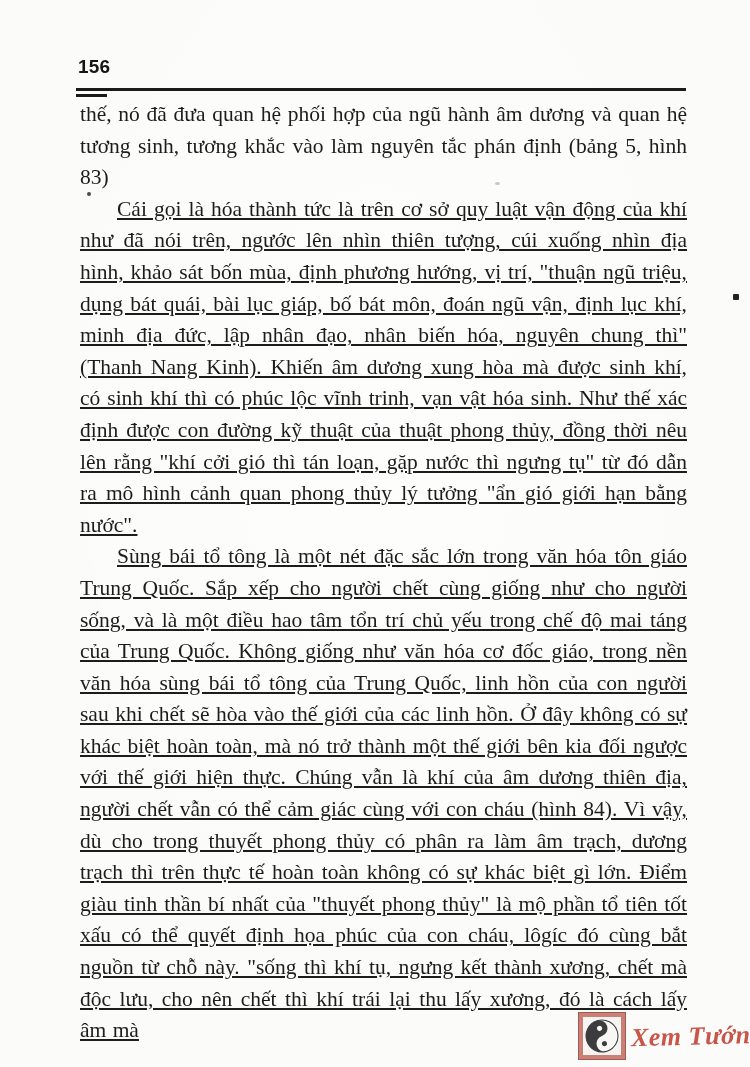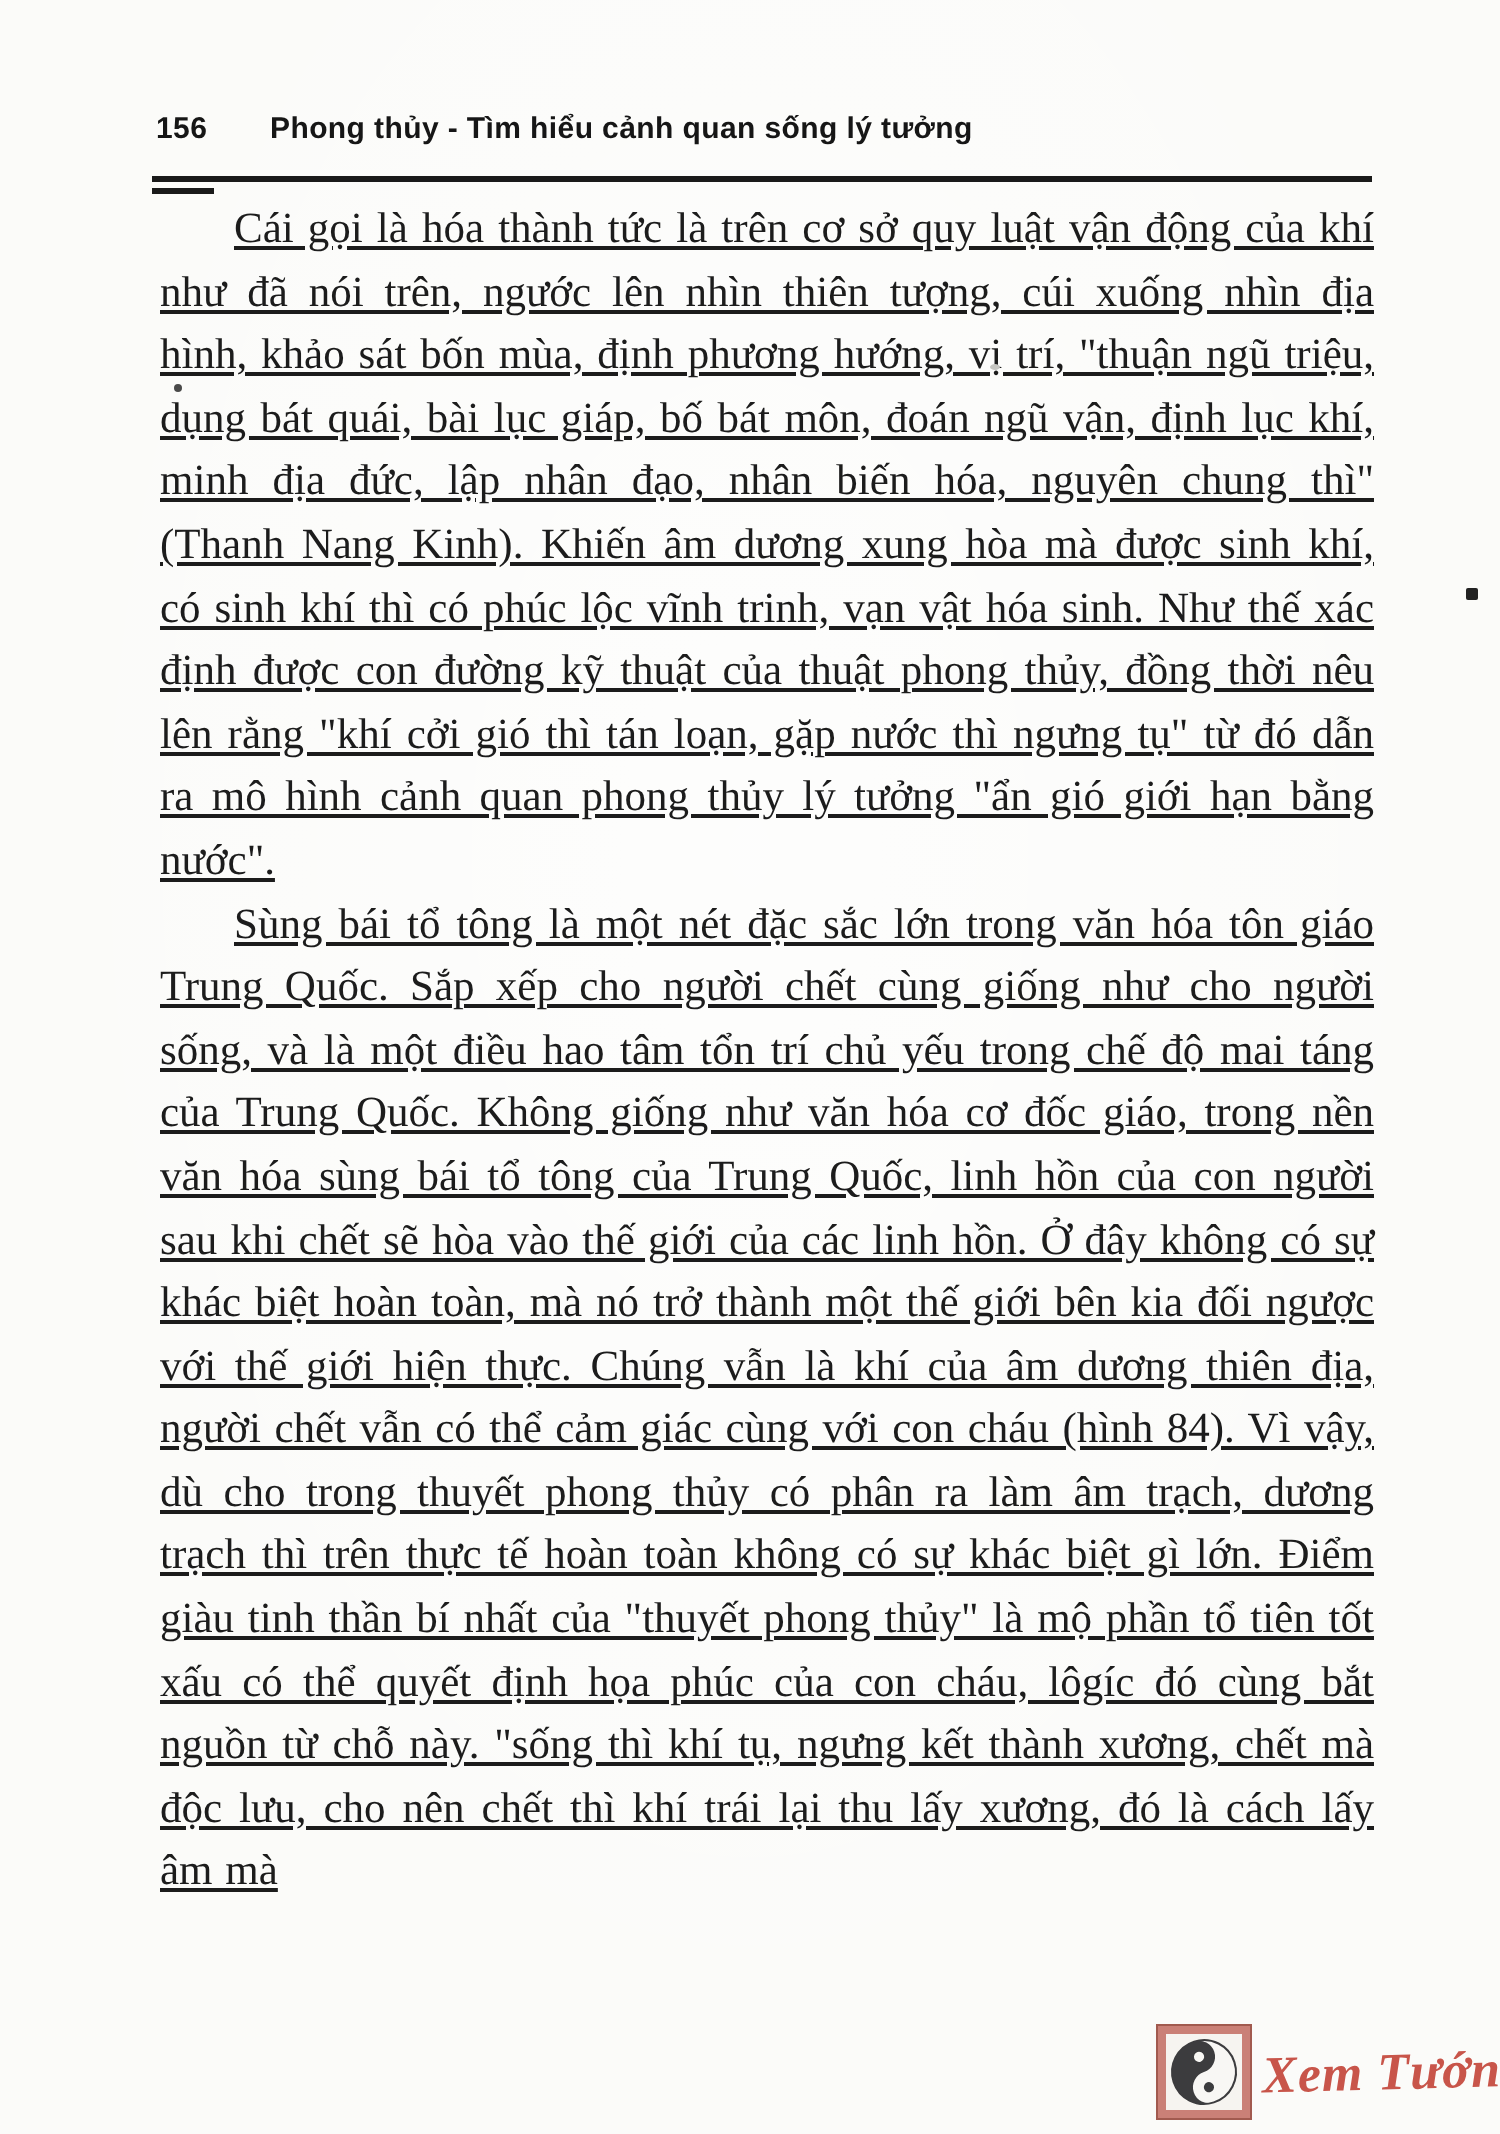--- a/index.html
+++ b/index.html
@@ -16,21 +16,21 @@
       radial-gradient(ellipse at 50% 40%, rgba(255,255,255,0.6), rgba(0,0,0,0) 70%),
       #fbfbf9;
   }
   
   .header {
     position: absolute;
     left: 78px; top: 56px; width: 610px;
     display: flex; align-items: baseline;
     font-family: "Liberation Sans", sans-serif;
     font-weight: bold;
-    font-size: 15px;
+    font-size: 19px;
     letter-spacing: 0.2px;
     color: #161616;
     white-space: nowrap;
   }
   .page-number { width: 57px; flex: 0 0 auto; }
   .header-rule {
     position: absolute;
     left: 76px; top: 88px;
     width: 610px; height: 3px;
     background: #1a1a1a;
@@ -90,26 +90,26 @@
   .artifact-2 { left: 733px; top: 294px; width: 6px; height: 6px; background: #222; border-radius: 1px; }
   .artifact-3 { left: 495px; top: 182px; width: 5px; height: 3px; background: #c6c6c2; }
 </style>
 </head>
 <body>
 
 <div class="page">
 
   <div class="header">
     <span class="page-number">156</span>
-    <span class="header-title">Phong thủy - Tìm hiểu cảnh quan sống lý tưởng</span>
   </div>
   <div class="header-rule"></div>
   <div class="number-underline"></div>
 
   <div class="text-block">
+    <p>thế, nó đã đưa quan hệ phối hợp của ngũ hành âm dương và quan hệ tương sinh, tương khắc vào làm nguyên tắc phán định (bảng 5, hình 83)</p>
     <p class="indent">Cái gọi là hóa thành tức là trên cơ sở quy luật vận động của khí như đã nói trên, ngước lên nhìn thiên tượng, cúi xuống nhìn địa hình, khảo sát bốn mùa, định phương hướng, vị trí, "thuận ngũ triệu, dụng bát quái, bài lục giáp, bố bát môn, đoán ngũ vận, định lục khí, minh địa đức, lập nhân đạo, nhân biến hóa, nguyên chung thì" (Thanh Nang Kinh). Khiến âm dương xung hòa mà được sinh khí, có sinh khí thì có phúc lộc vĩnh trinh, vạn vật hóa sinh. Như thế xác định được con đường kỹ thuật của thuật phong thủy, đồng thời nêu lên rằng "khí cởi gió thì tán loạn, gặp nước thì ngưng tụ" từ đó dẫn ra mô hình cảnh quan phong thủy lý tưởng "ẩn gió giới hạn bằng nước".</p>
     <p class="indent">Sùng bái tổ tông là một nét đặc sắc lớn trong văn hóa tôn giáo Trung Quốc. Sắp xếp cho người chết cùng giống như cho người sống, và là một điều hao tâm tổn trí chủ yếu trong chế độ mai táng của Trung Quốc. Không giống như văn hóa cơ đốc giáo, trong nền văn hóa sùng bái tổ tông của Trung Quốc, linh hồn của con người sau khi chết sẽ hòa vào thế giới của các linh hồn. Ở đây không có sự khác biệt hoàn toàn, mà nó trở thành một thế giới bên kia đối ngược với thế giới hiện thực. Chúng vẫn là khí của âm dương thiên địa, người chết vẫn có thể cảm giác cùng với con cháu (hình 84). Vì vậy, dù cho trong thuyết phong thủy có phân ra làm âm trạch, dương trạch thì trên thực tế hoàn toàn không có sự khác biệt gì lớn. Điểm giàu tinh thần bí nhất của "thuyết phong thủy" là mộ phần tổ tiên tốt xấu có thể quyết định họa phúc của con cháu, lôgíc đó cùng bắt nguồn từ chỗ này. "sống thì khí tụ, ngưng kết thành xương, chết mà độc lưu, cho nên chết thì khí trái lại thu lấy xương, đó là cách lấy âm mà</p>
   </div>
 
   <div class="watermark">
     <span class="yy-frame">
       <span class="yy-inner">
         <svg viewBox="0 0 100 100" aria-hidden="true">
           <circle cx="50" cy="50" r="47" fill="#f8f7f4" stroke="#3c3c3e" stroke-width="3"></circle>
           <path d="M50,3 a47,47 0 0,0 0,94 a23.5,23.5 0 0,1 0,-47 a23.5,23.5 0 0,0 0,-47 z" fill="#3c3c3e"></path>

